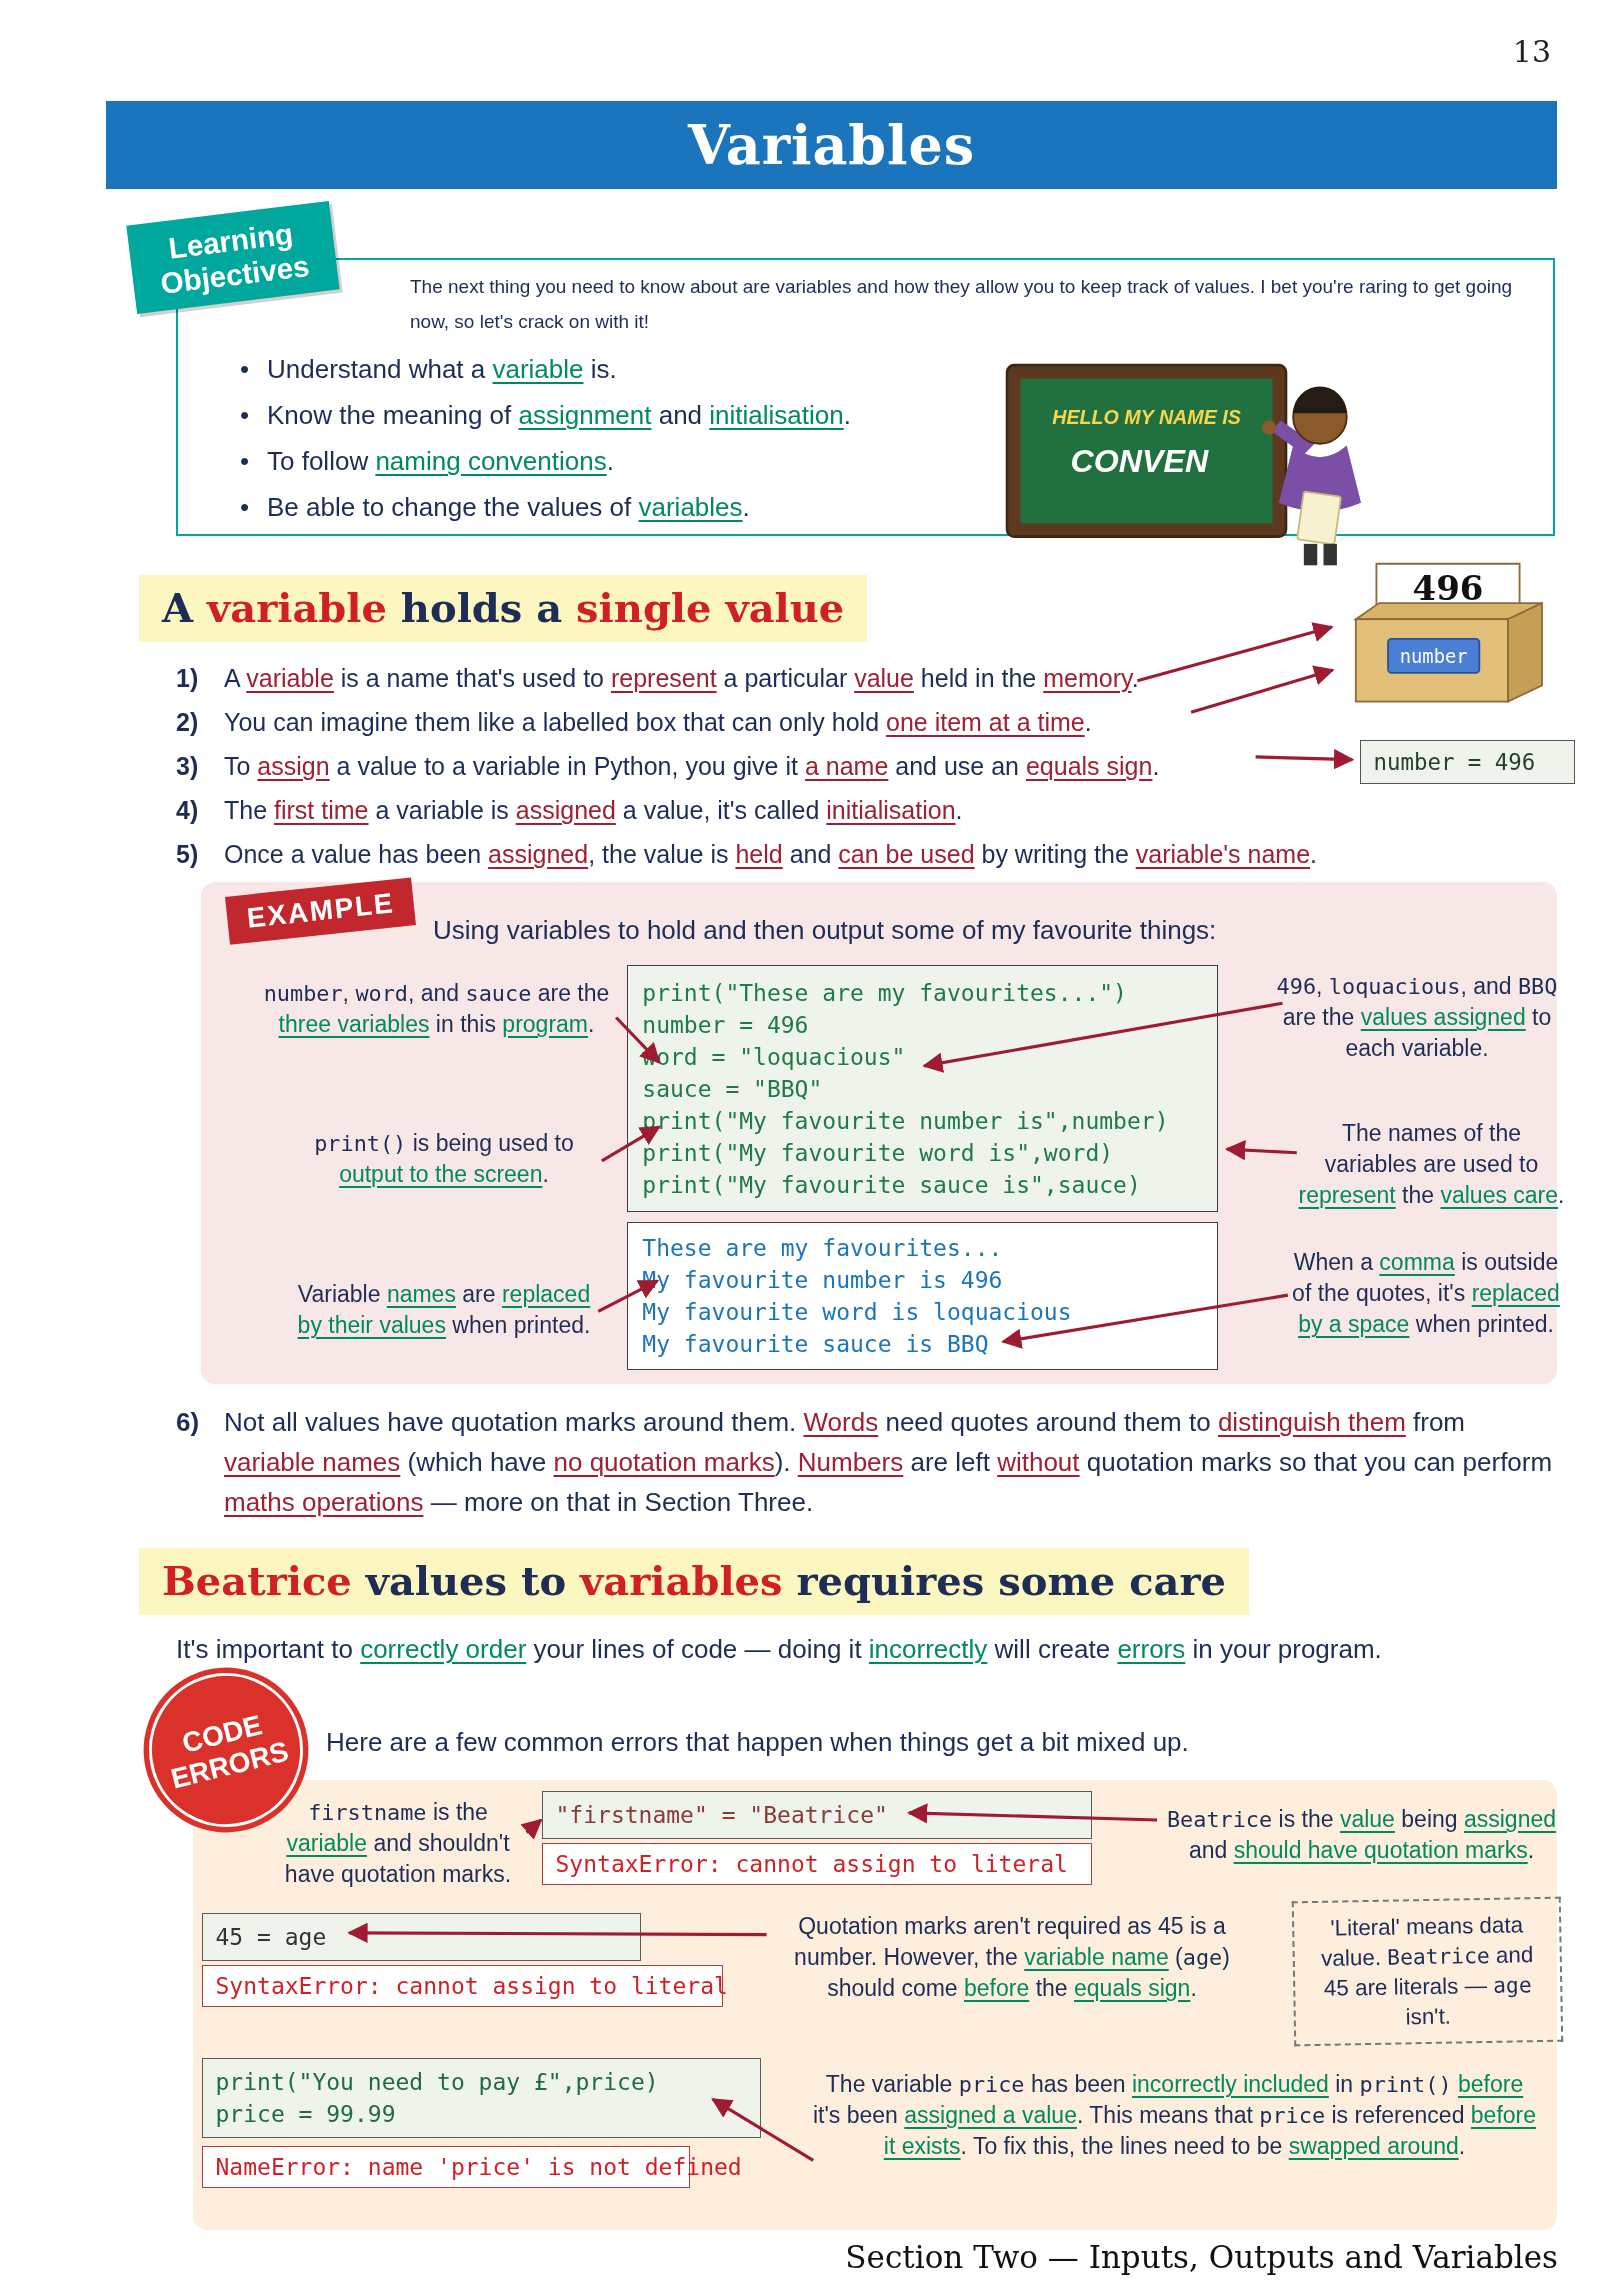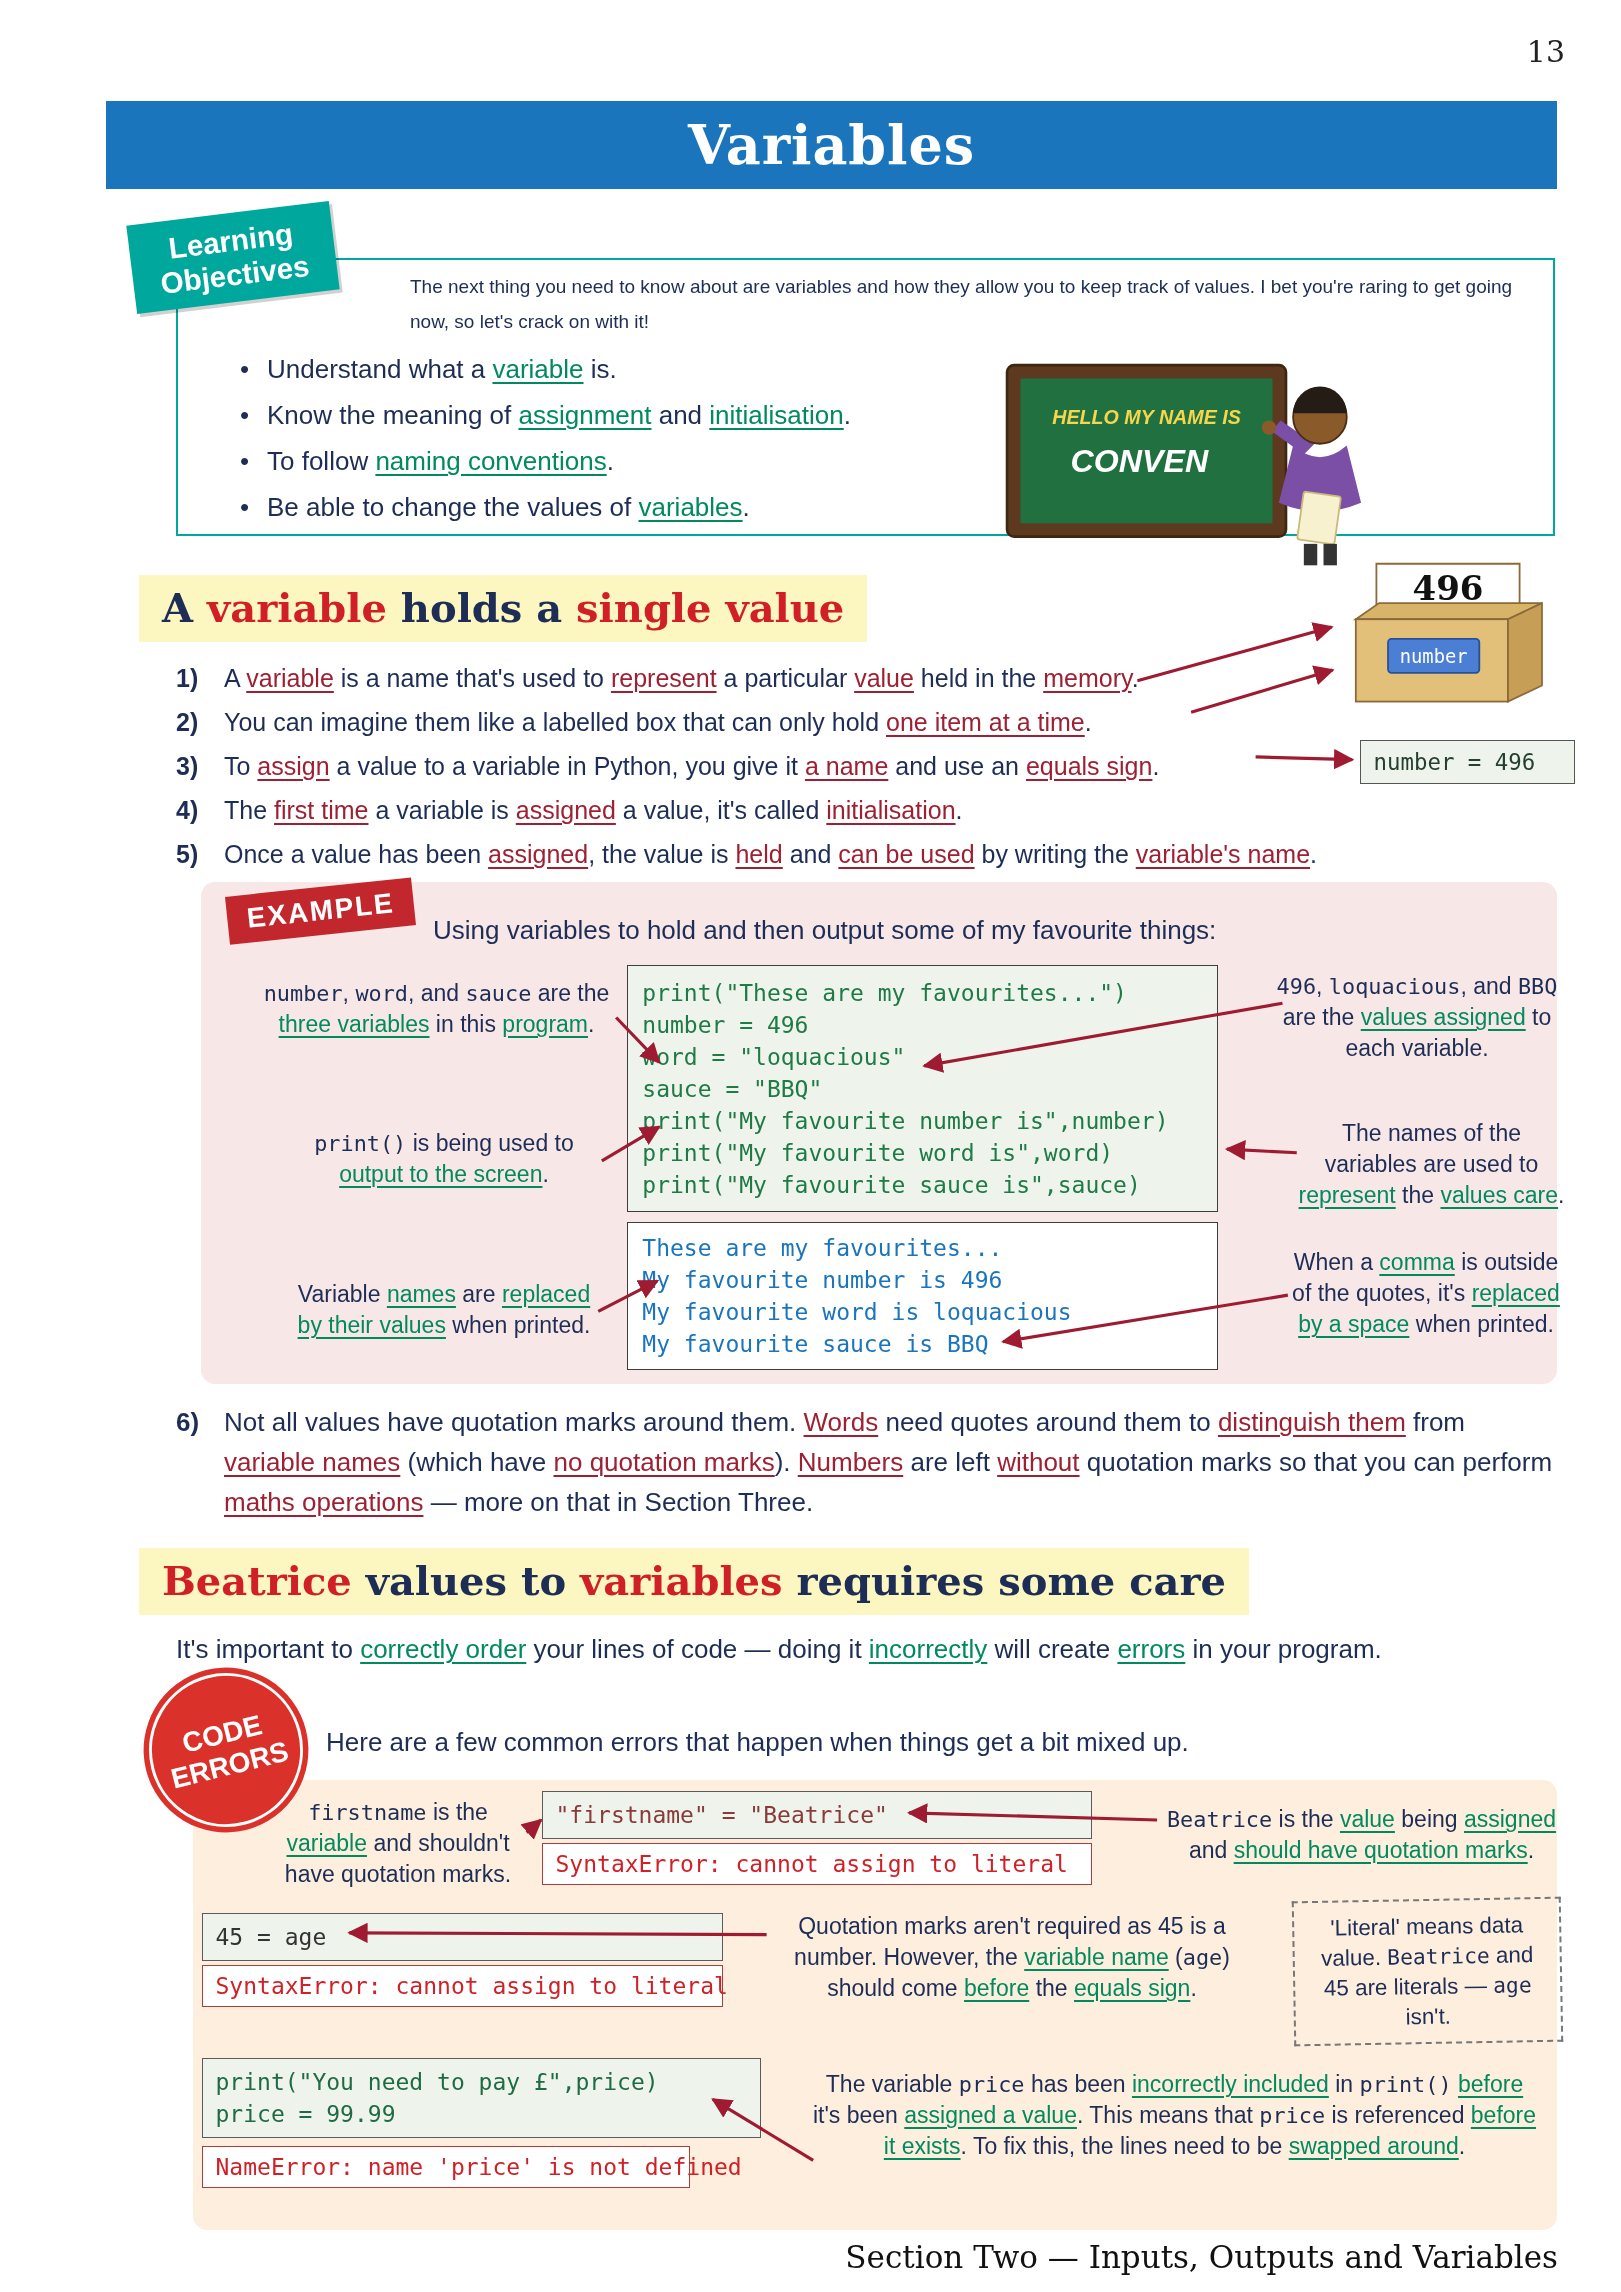--- a/index.html
+++ b/index.html
@@ -1,20 +1,20 @@
 <!DOCTYPE html>
 <html style="font-size:14.3px"><head>
 <meta charset="utf-8">
 <style>
   * { box-sizing: border-box; margin: 0; padding: 0; }
   body { background:#e8e8e8; font-family:"Liberation Sans", sans-serif; }
   .page { position:relative; width:1621px; height:2293px; background:#ffffff; overflow:hidden;
           color:#1d2d55; font-family:"Liberation Sans", sans-serif; margin:0 auto; }
 
-  .page-number { position:absolute; top:34px; right:56px; font-family:"DejaVu Serif",serif;
+  .page-number { position:absolute; top:34px; right:70px; font-family:"DejaVu Serif",serif;
                  font-size:30px; color:#222;text-align:center; }
 
   .banner { position:absolute; left:106px; top:101px; width:1451px; height:88px; background:#1b75bc;
             display:flex; align-items:center; justify-content:center; }
   .banner .title { font-family:"DejaVu Serif",serif; font-weight:bold; font-size:54px; color:#fff; letter-spacing:0.9px; }
 
   .lo-box { position:absolute; left:176px; top:258px; width:1379px; height:278px; border:2.7px solid #00a79d; background:#fff; }
   .ribbon { position:absolute; left:131px; top:213px; background:#00a79d; color:#fff; padding:10.7px 27px;
             transform:rotate(-7deg); font-weight:bold; font-size:29.6px; line-height:34px; text-align:center;
             box-shadow:2.7px 3.6px 0 rgba(0,0,0,0.18); z-index:3; }
@@ -218,21 +218,21 @@
 
   <div class="errors-panel"></div>
 
   <div class="note" style="left:267px; top:1797px; width:262px;"><span class="m">firstname</span> is the <span class="hg">variable</span> and shouldn't have quotation marks.</div>
   <div class="err-code" style="left:542px; top:1791px; width:550px; color:#8b3a3a;">
       <div class="ln">"firstname" = "Beatrice"</div>
     </div>
   <div class="err-msg" style="left:542px; top:1843px; width:550px;">SyntaxError: cannot assign to literal</div>
   <div class="note" style="left:1160px; top:1804px; width:403px;"><span class="m">Beatrice</span> is the <span class="hg">value</span> being <span class="hg">assigned</span> and <span class="hg">should have quotation marks</span>.</div>
 
-  <div class="err-code" style="left:202px; top:1913px; width:521px; color:#333;">
+  <div class="err-code" style="left:202px; top:1913px; width:439px; color:#333;">
       <div class="ln">45 = age</div>
     </div>
   <div class="err-msg" style="left:202px; top:1965px; width:521px;">SyntaxError: cannot assign to literal</div>
   <div class="note" style="left:770px; top:1911px; width:484px;">Quotation marks aren't required as 45 is a number.  However, the <span class="hg">variable name</span> (<span class="m">age</span>) should come <span class="hg">before</span> the <span class="hg">equals sign</span>.</div>
   <div class="literal-note">'Literal' means data value.  <span class="m">Beatrice</span> and 45 are literals — <span class="m">age</span> isn't.</div>
 
   <div class="err-code" style="left:202px; top:2058px; width:559px; color:#206b43;">
       <div class="ln">print("You need to pay £",price)</div>
       <div class="ln">price = 99.99</div>
     </div>

